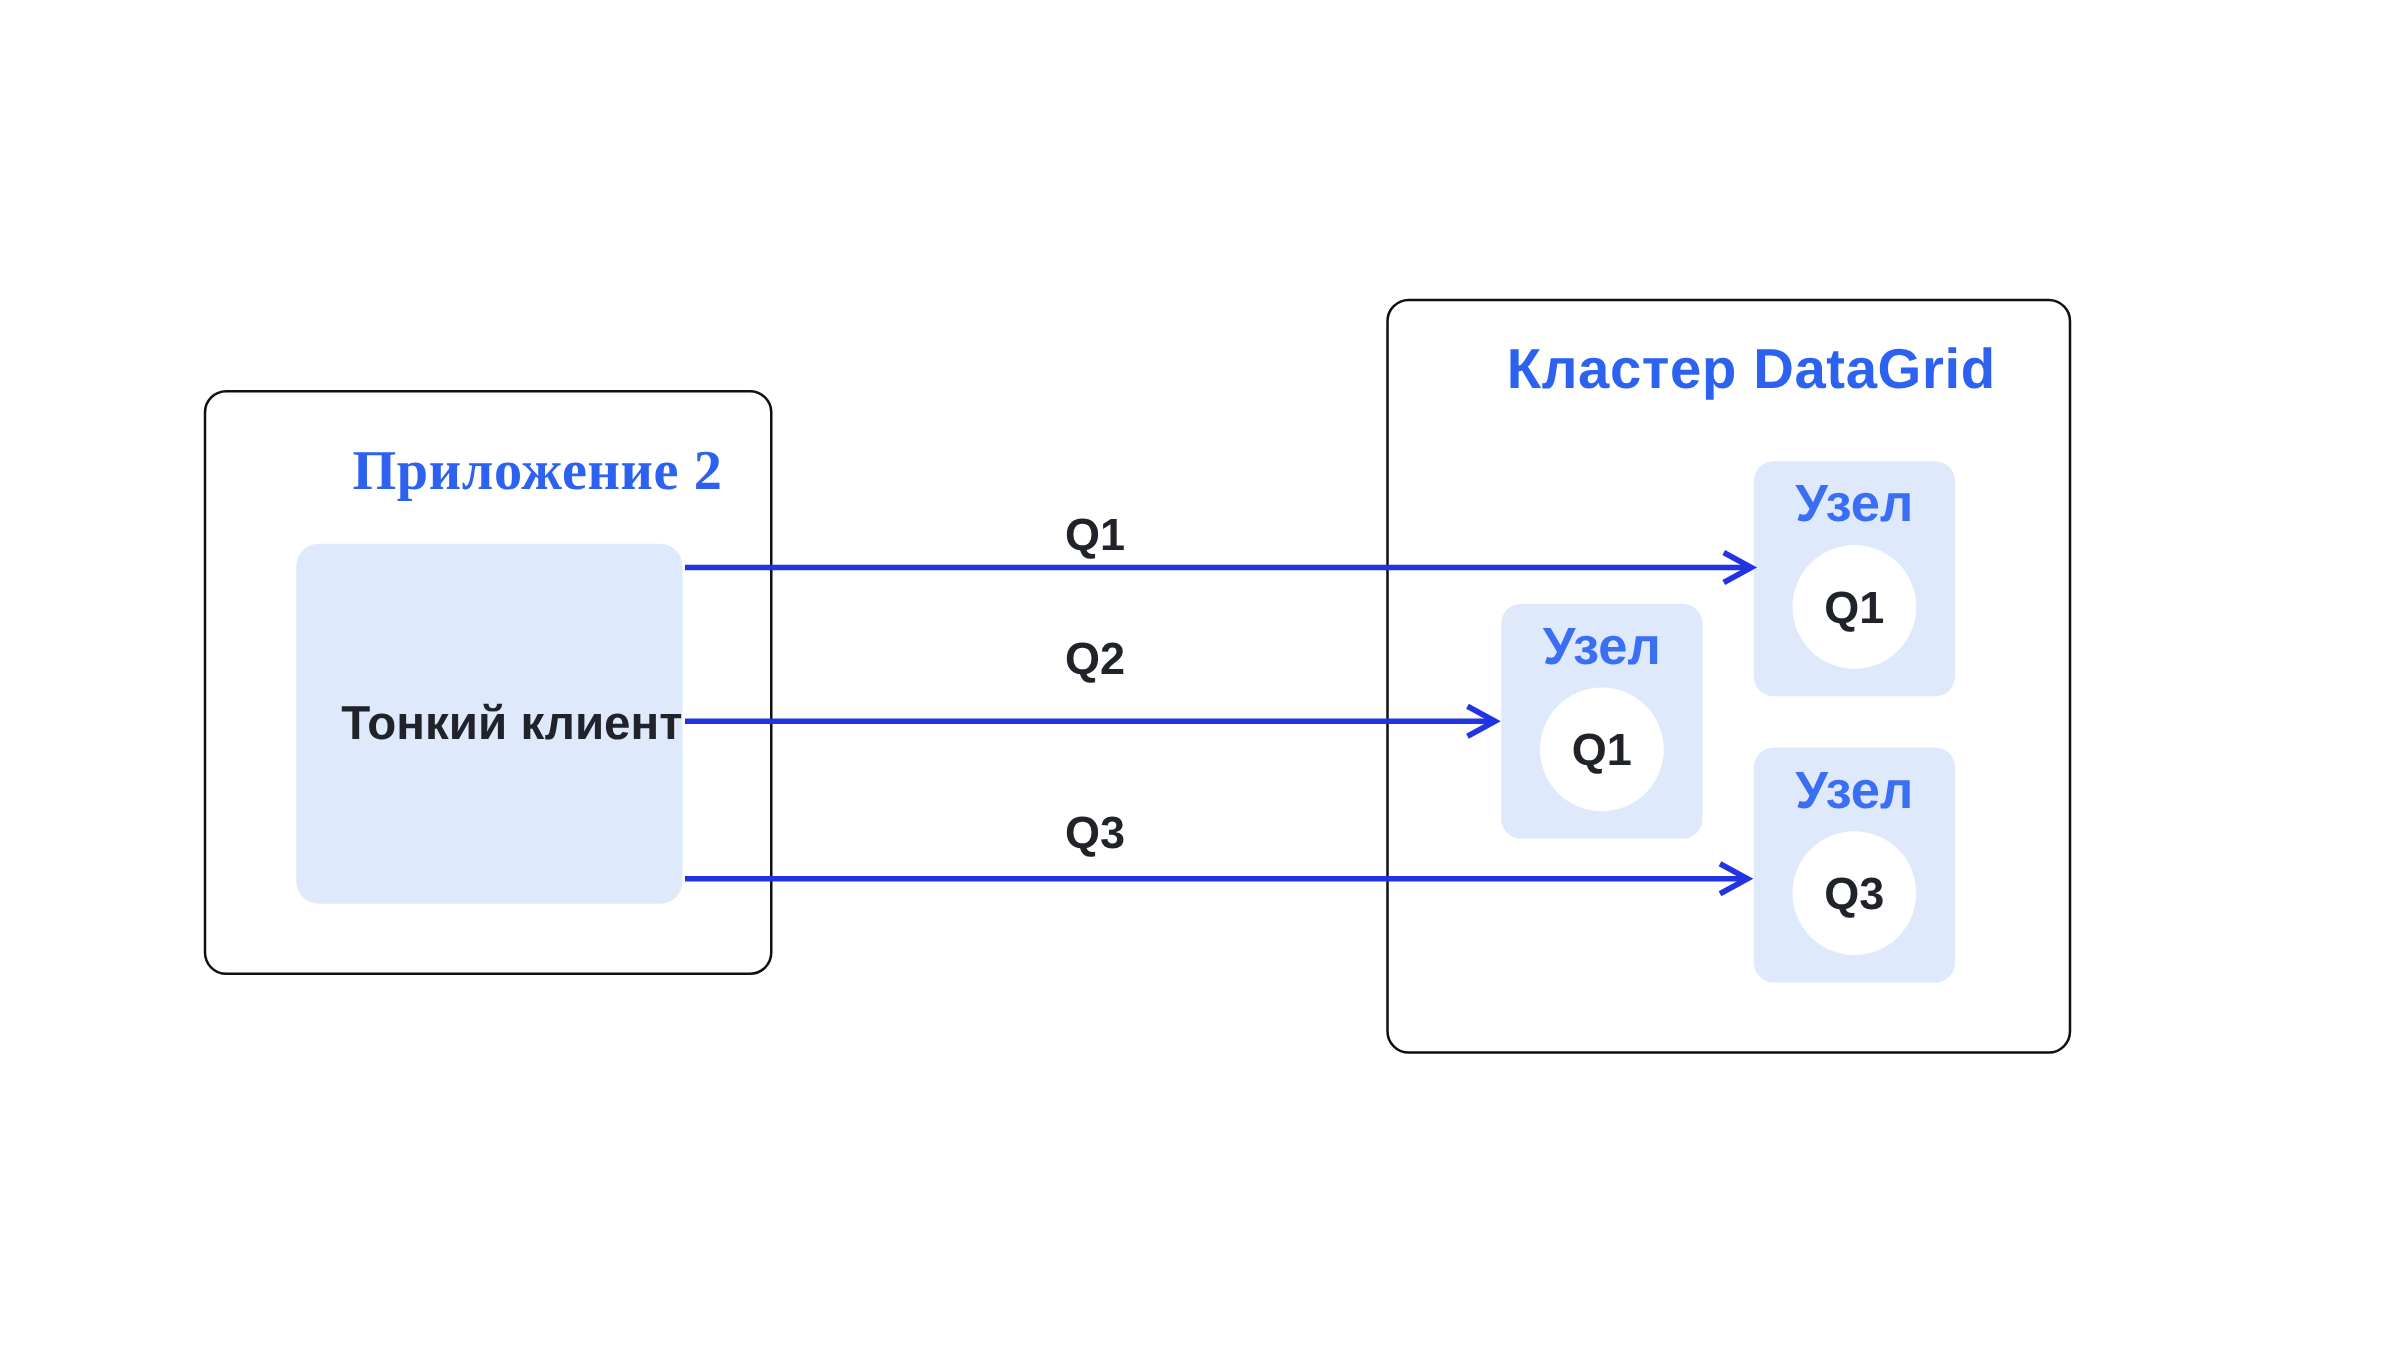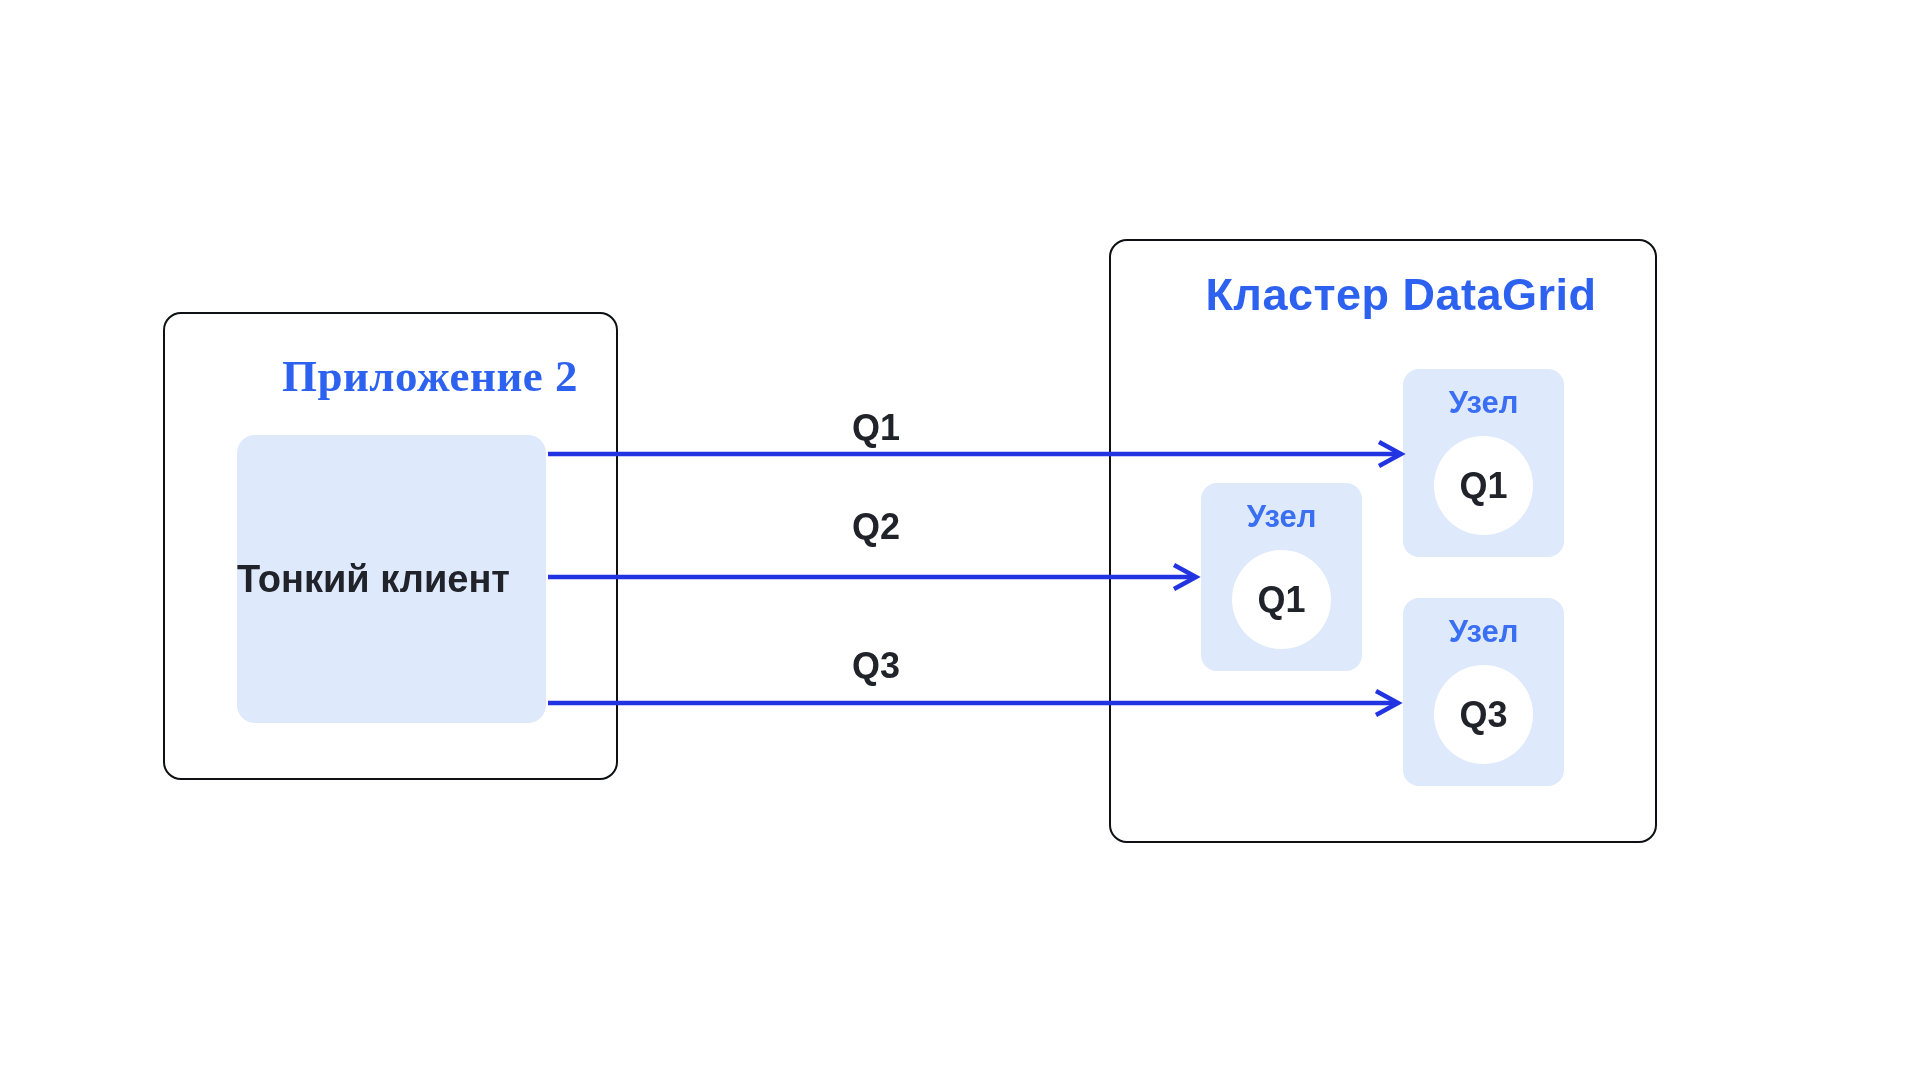--- a/index.html
+++ b/index.html
@@ -43,21 +43,21 @@
     background: #dfe9fc;
     border-radius: 18px;
     box-sizing: border-box;
   }
 
   .thin-client {
     left: 237px; top: 435px;
     width: 309px; height: 288px;
     display: flex;
     align-items: center;
-    justify-content: flex-start;
+    justify-content: flex-end;
     color: #20242a;
     font-size: 38px;
     font-weight: 700;
     white-space: nowrap;
   }
 
   
   .query-label {
     position: absolute;
     left: 816px;
@@ -75,21 +75,21 @@
     width: 161px;
     height: 188px;
     background: #dfe9fc;
     border-radius: 16px;
     text-align: center;
     box-sizing: border-box;
   }
   .node-title {
     margin-top: 12px;
     color: #3a6ff3;
-    font-size: 31px;
+    font-size: 42px;
     font-weight: 700;
     line-height: 44px;
   }
   .node-circle {
     width: 99px;
     height: 99px;
     margin: 11px auto 0 auto;
     background: #ffffff;
     border-radius: 50%;
     display: flex;

